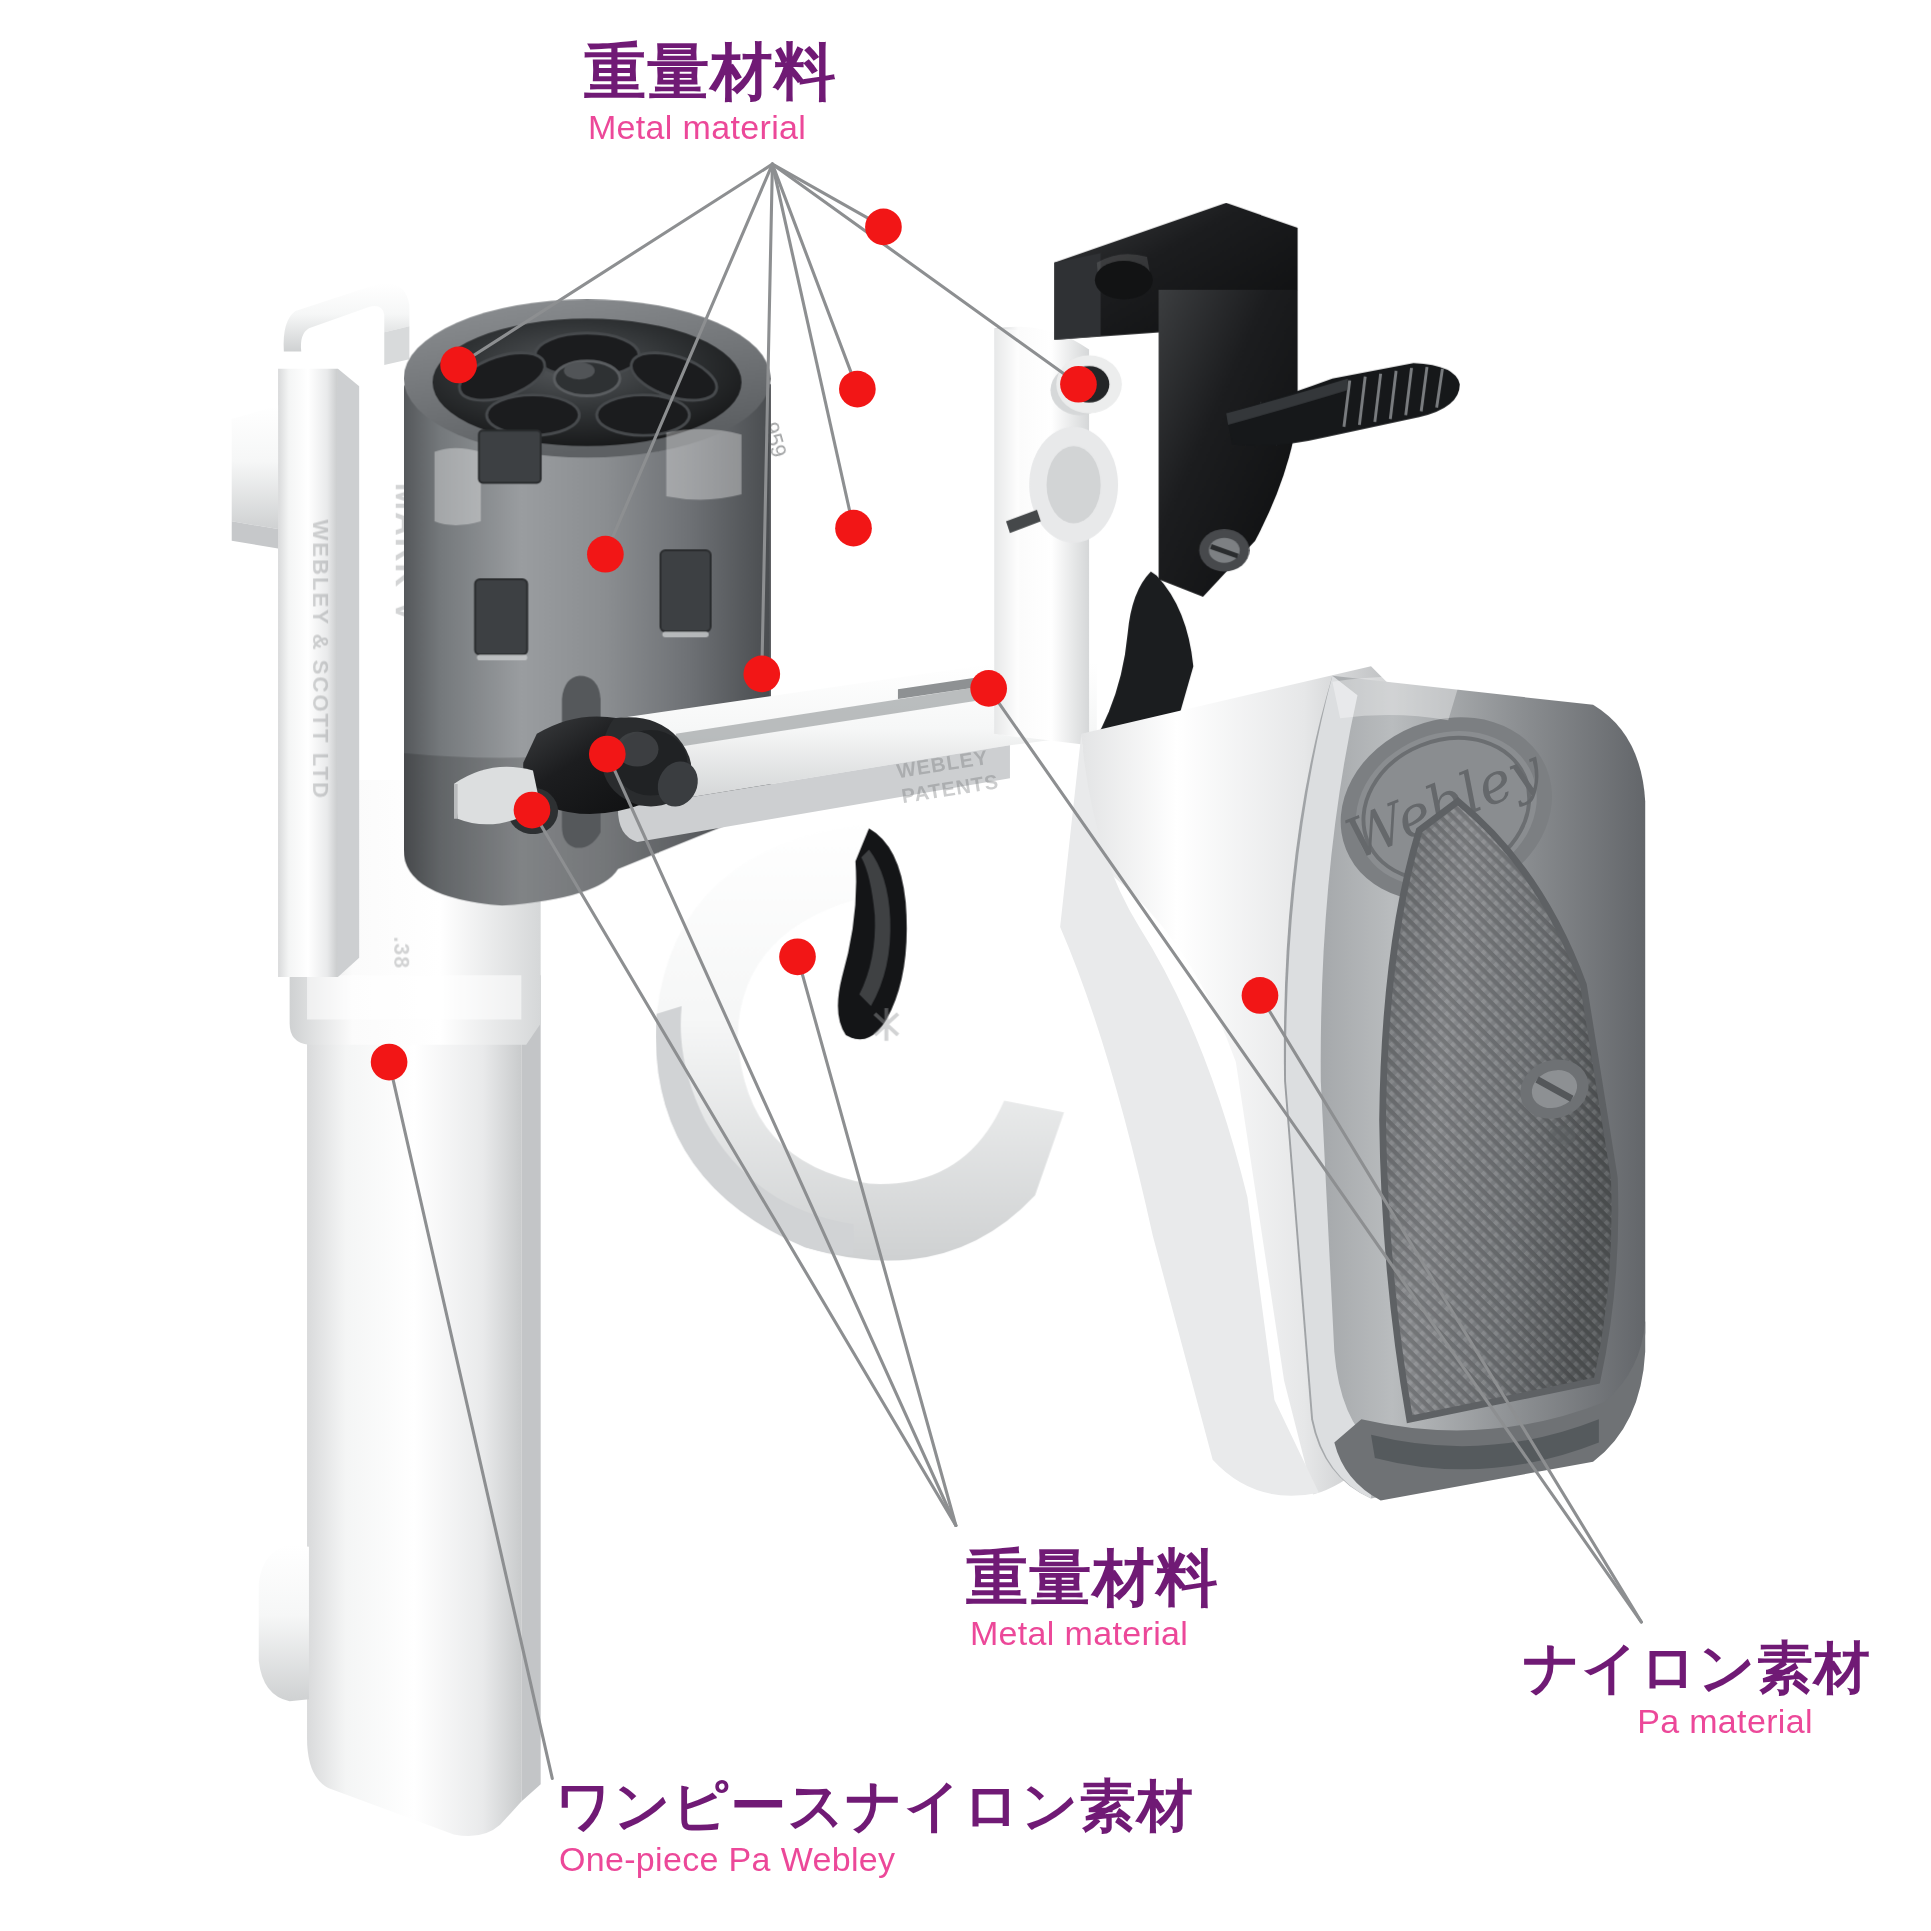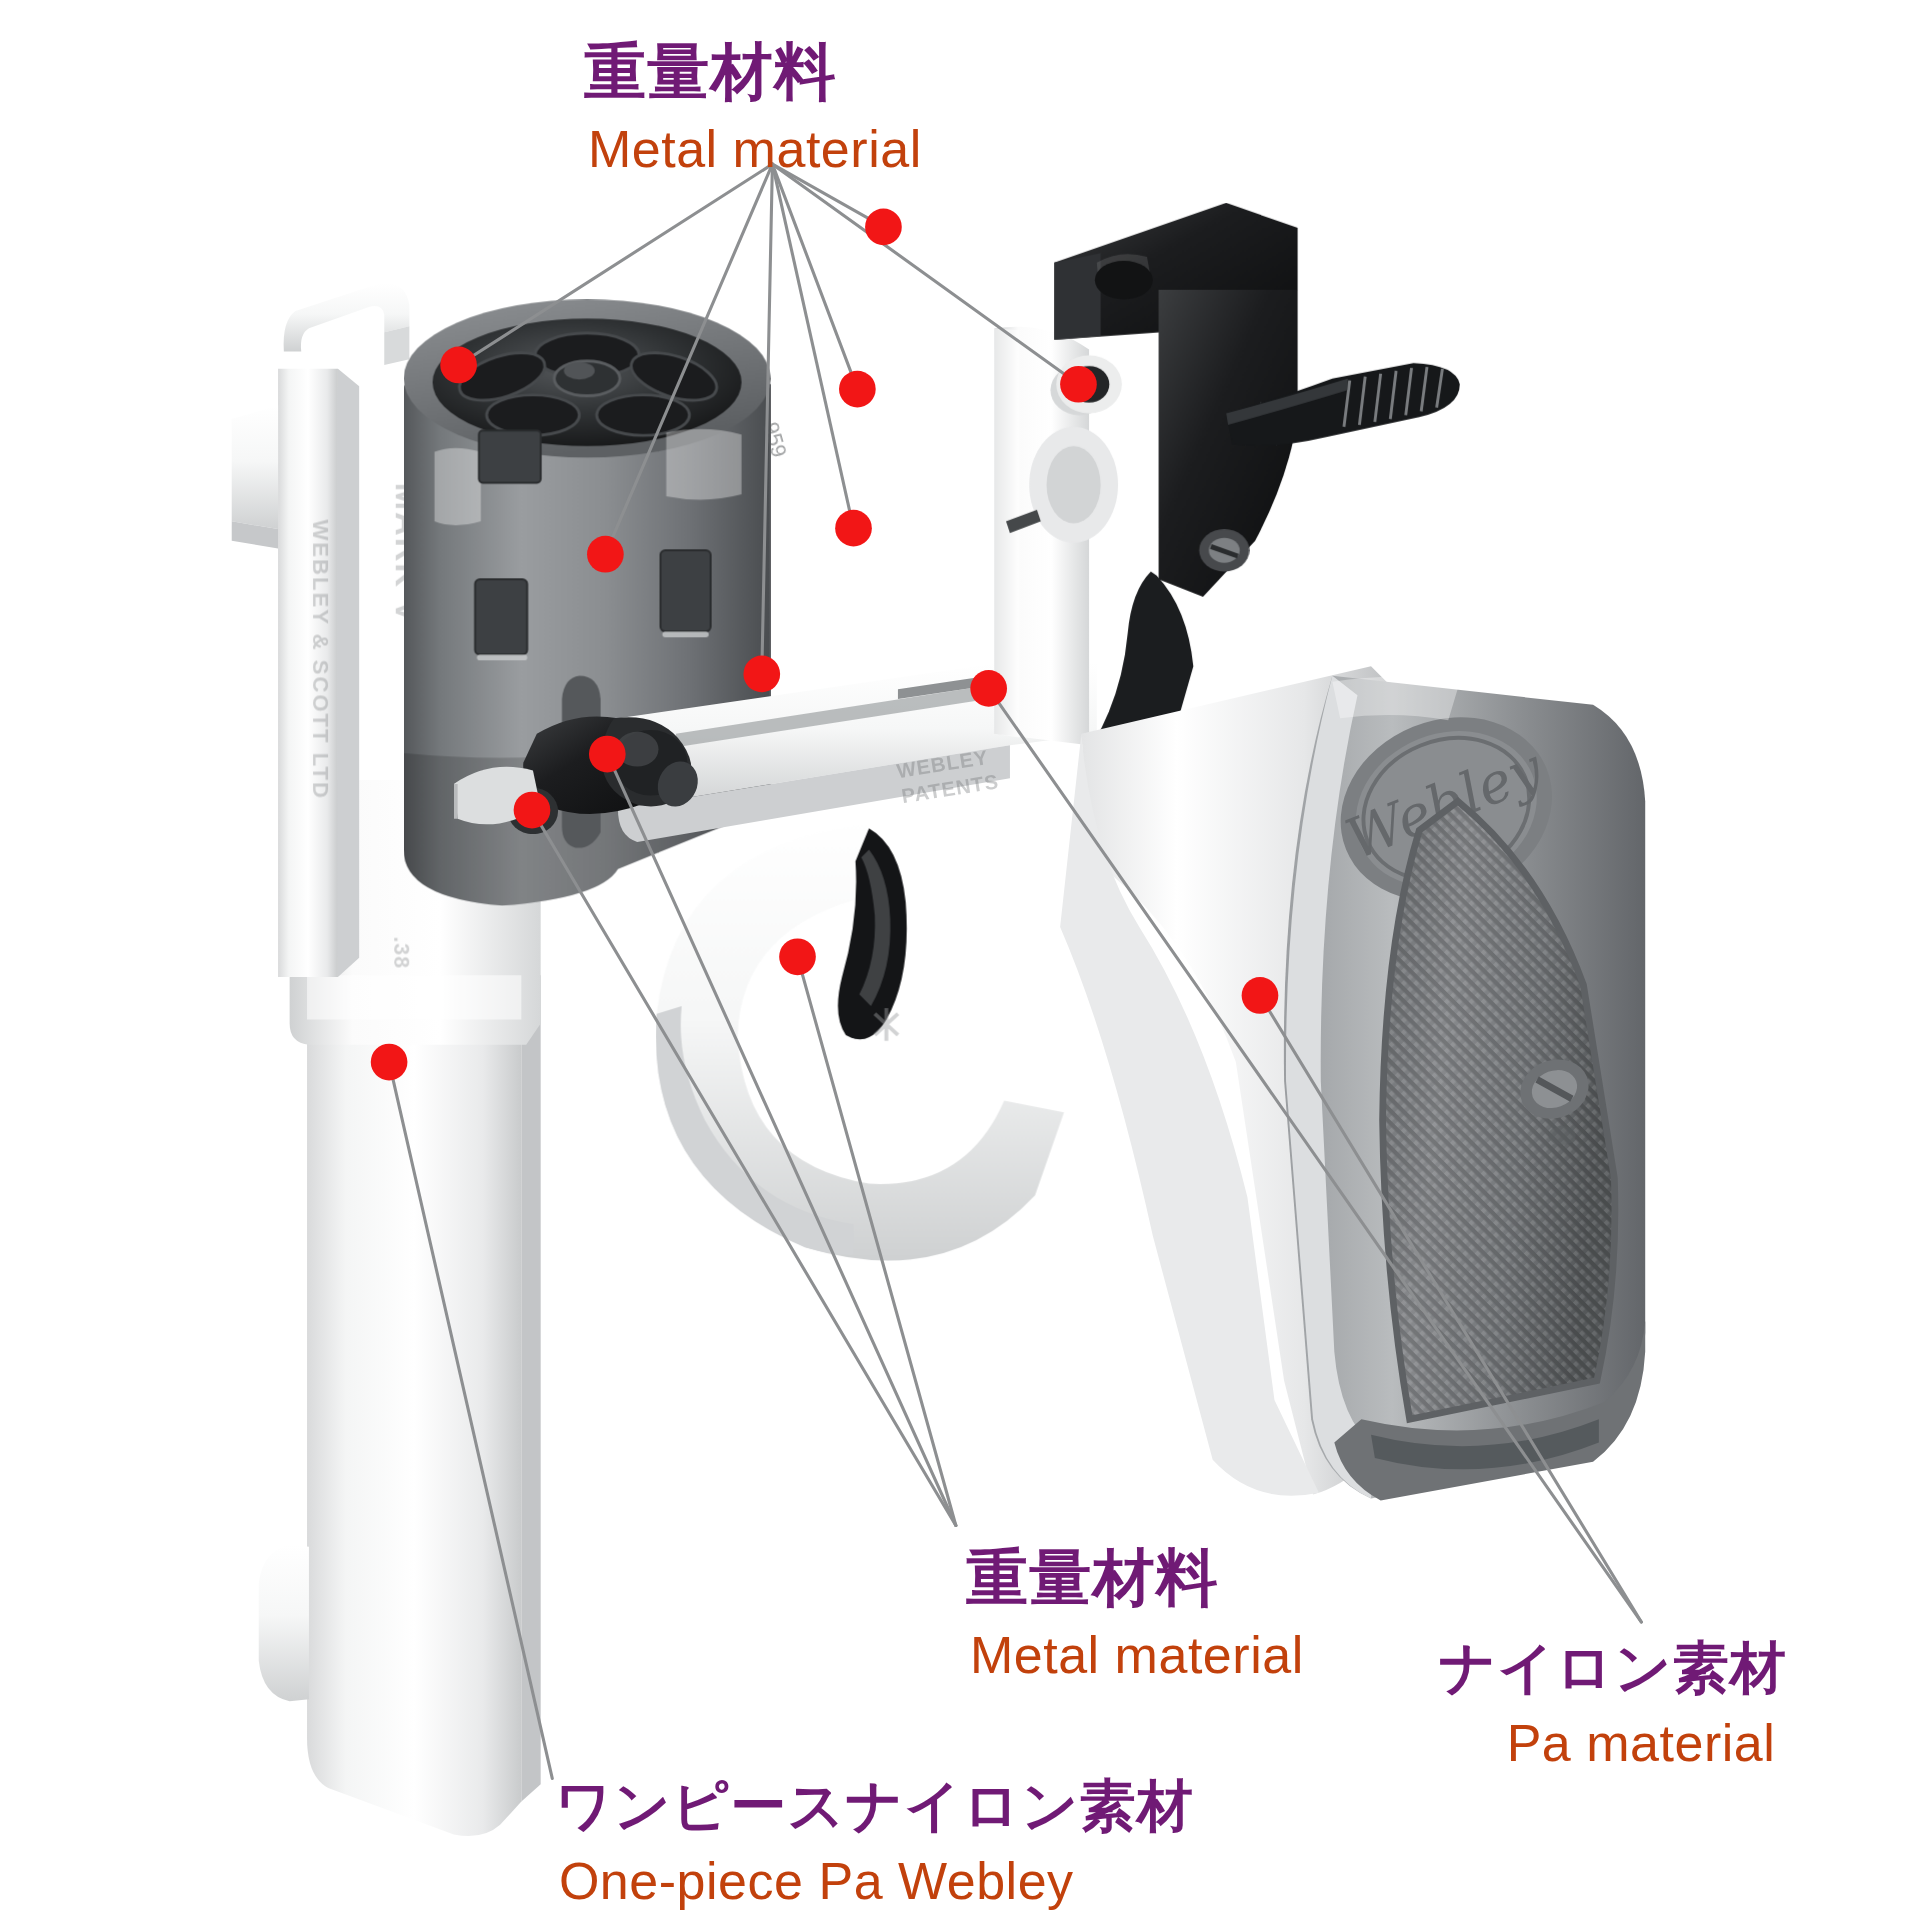--- a/index.html
+++ b/index.html
@@ -18,34 +18,34 @@
   #overlay{position:absolute;inset:0;}
 
   
   .callout{position:absolute;}
   .callout .jp{
     font-size:60px;font-weight:700;color:#701a75;
     letter-spacing:0.02em;line-height:1.12;white-space:nowrap;
     font-family:"DejaVu Sans","Liberation Sans",sans-serif;
   }
   .callout .en{
-    font-size:52px;font-weight:400;color:#c2410c;
+    font-size:34px;font-weight:400;color:#ec4899;
     letter-spacing:0.01em;line-height:1.2;white-space:nowrap;
-    margin-top:12px;
+    margin-top:1px;
     font-family:"Liberation Sans","DejaVu Sans",sans-serif;
   }
   .callout.c-top{left:584px;top:37px;}
   .callout.c-top .jp{font-size:62px;}
   .callout.c-top .en{margin-left:3.9px;}
 
   .callout.c-mid{left:966px;top:1543px;}
   .callout.c-mid .jp{font-size:62px;}
   .callout.c-mid .en{margin-left:3.9px;}
 
-  .callout.c-right{left:1439px;top:1637px;}
+  .callout.c-right{left:1523px;top:1637px;}
   .callout.c-right .jp{font-size:56px;}
   .callout.c-right .en{margin-left:56px;text-align:center;}
 
   .callout.c-left{left:555px;top:1775px;}
   .callout.c-left .jp{font-size:56px;}
   .callout.c-left .en{margin-left:3.9px;}
 </style>
 </head>
 <body>
 

